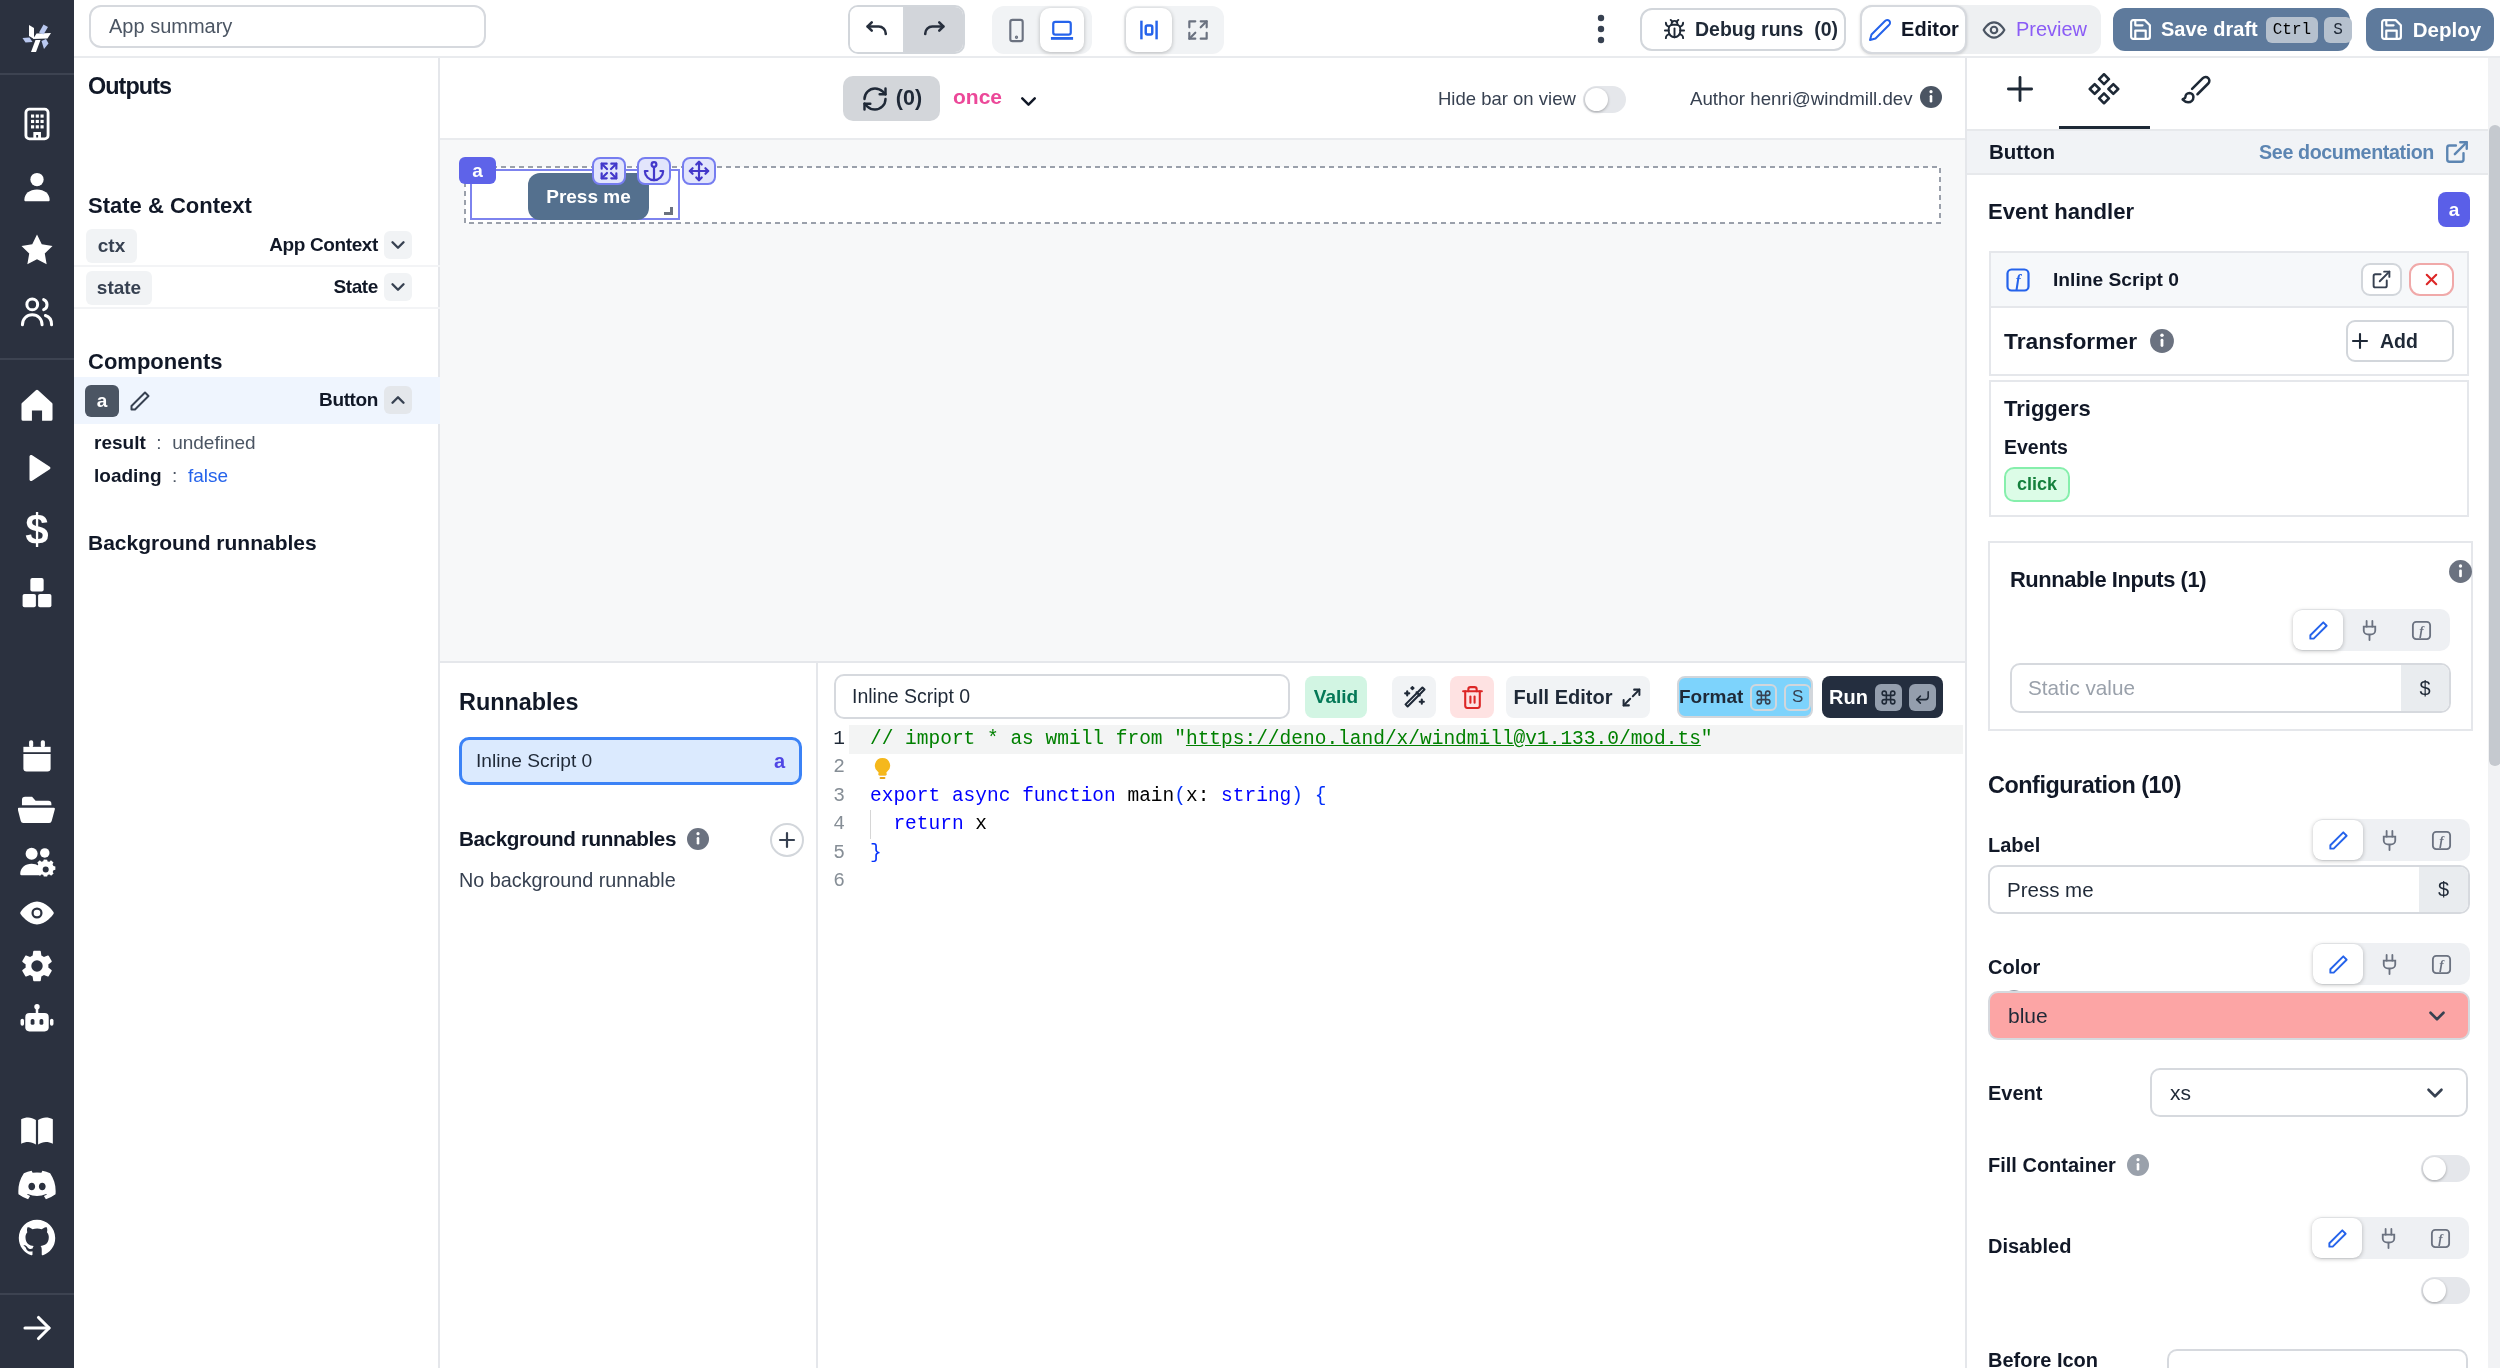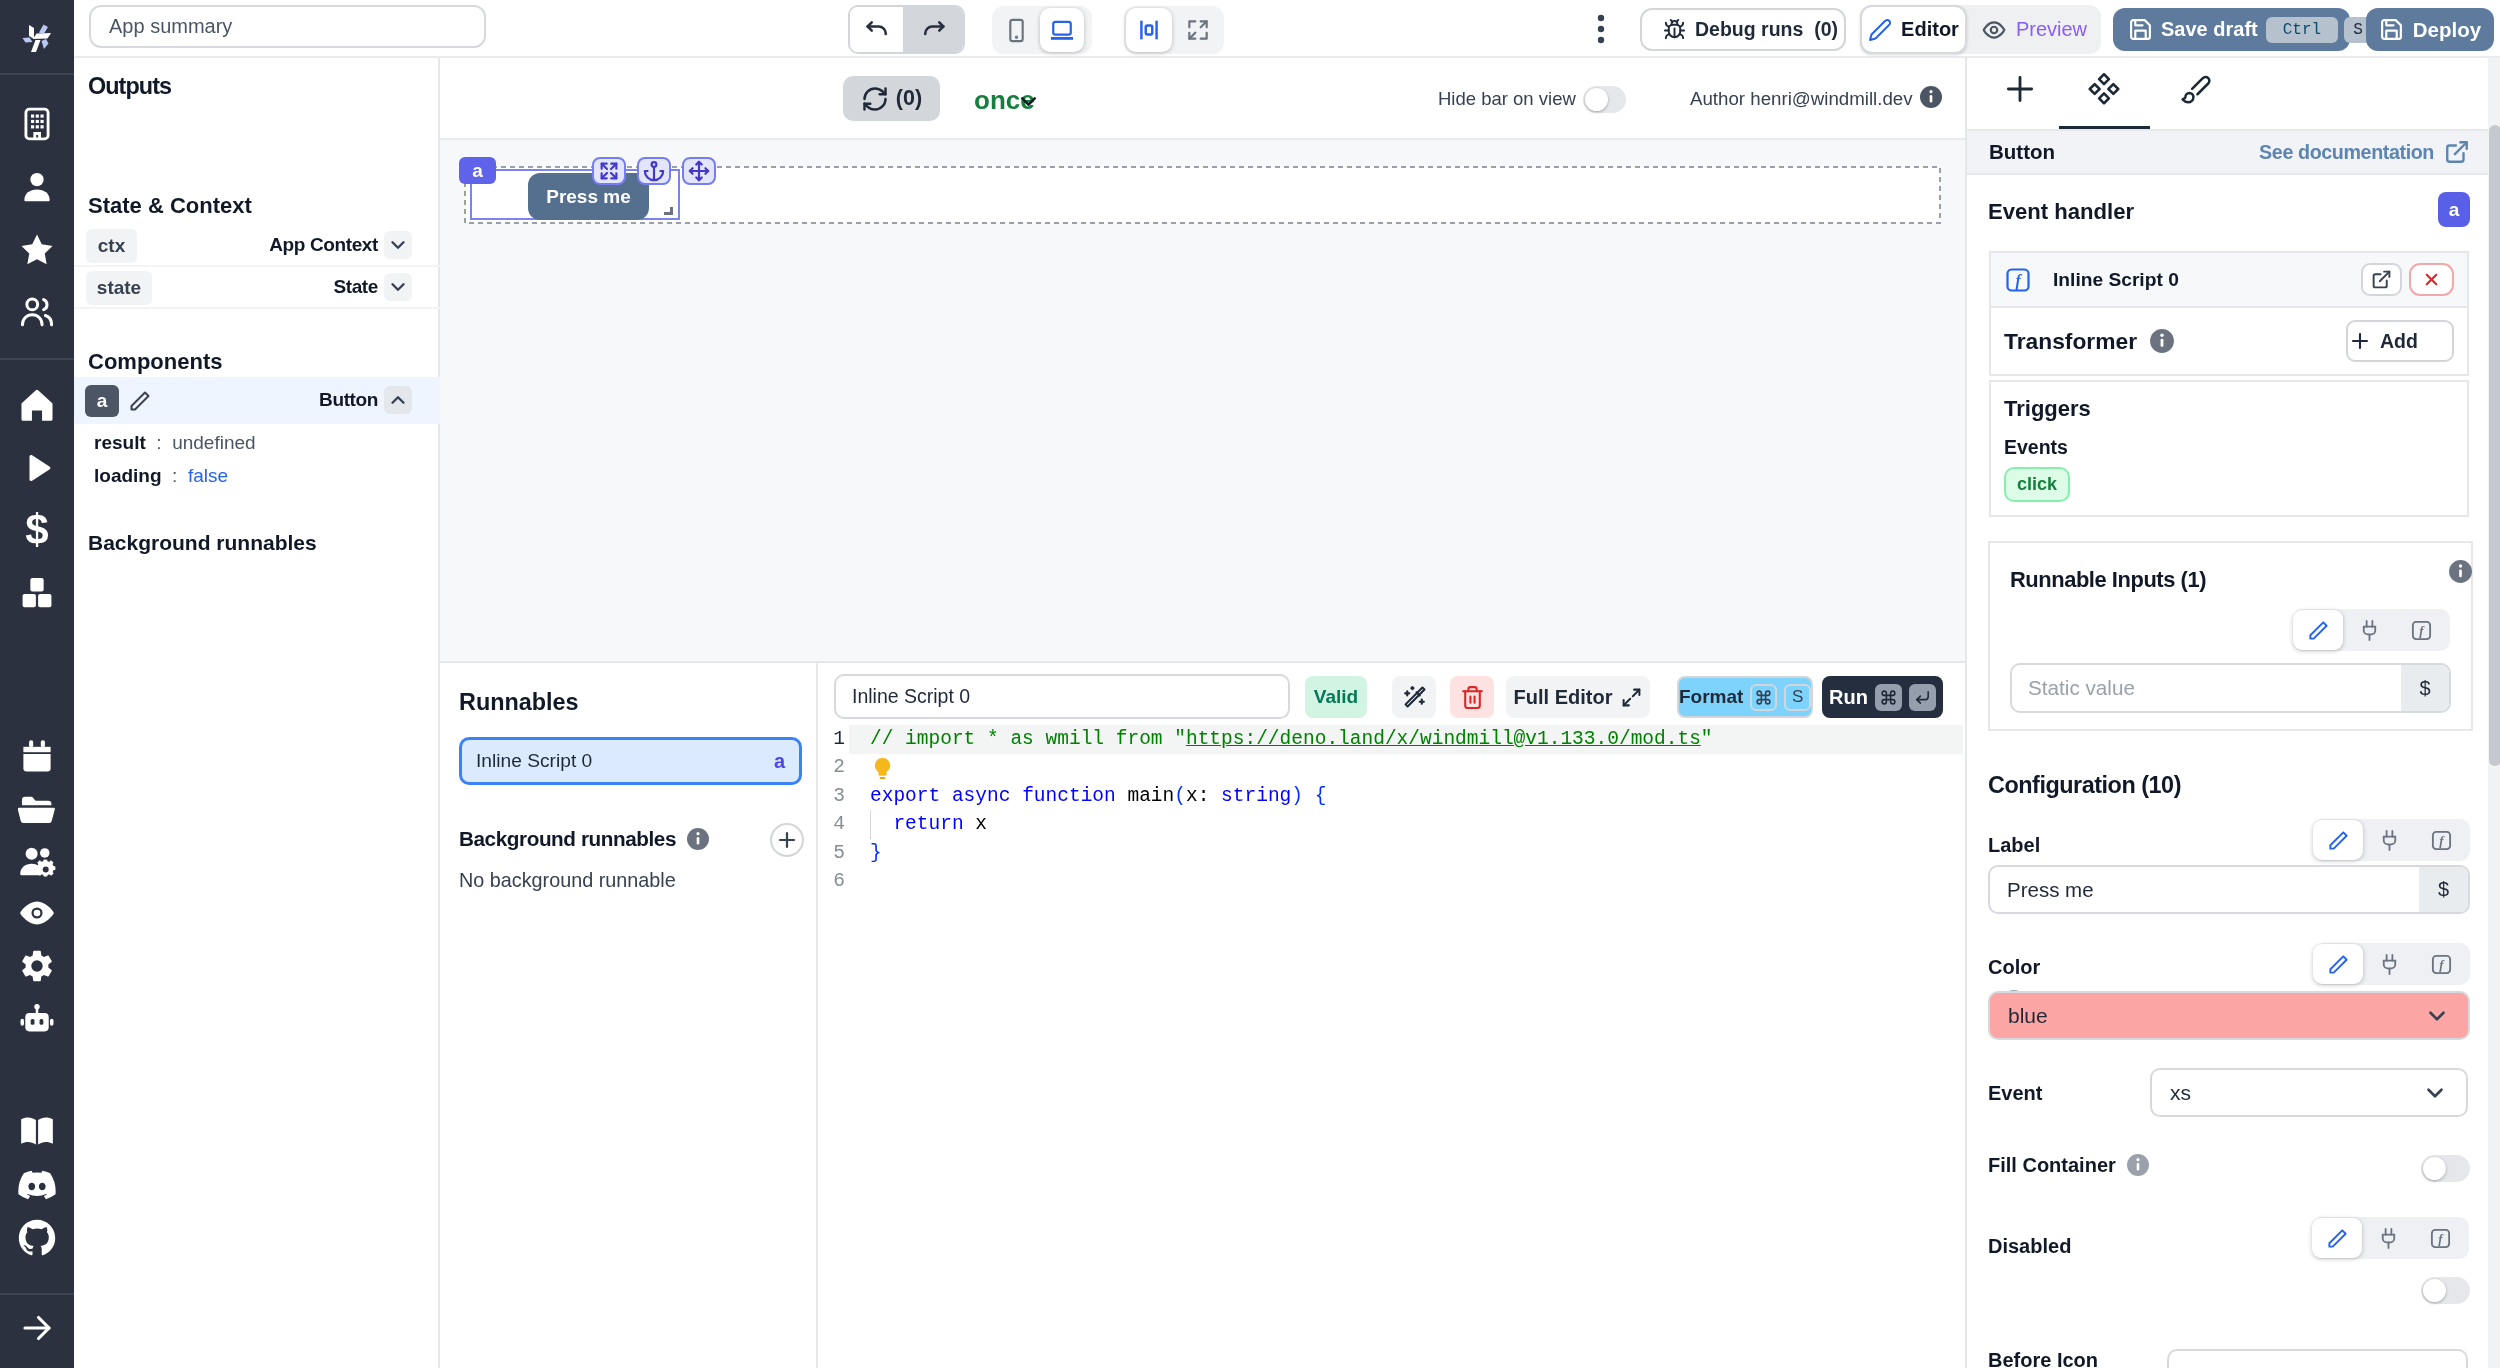--- a/index.html
+++ b/index.html
@@ -226,21 +226,21 @@
   </div>
 </div>
 
 <div class="abs flex" style="left:2039px; top:8px; width:237px; height:43px; background:#5e7a9c; border-radius:12px; padding-left:15px; gap:8px;">
   <svg width="25" height="25" viewBox="0 0 24 24" fill="none" stroke="#fff" stroke-width="2.1" stroke-linecap="round" stroke-linejoin="round">
         <path d="M19 21H5a2 2 0 0 1-2-2V5a2 2 0 0 1 2-2h11l5 5v11a2 2 0 0 1-2 2z"></path>
         <path d="M17 21v-8H7v8"></path>
         <path d="M7 3v5h7"></path>
       </svg>
   <span style="font-size:20px; font-weight:600; color:#fff;">Save draft</span>
-  <span class="mono" style="background:#b6c1ce; color:#0c4a6e; border-radius:6px; font-size:16px; padding:4px 17px;">Ctrl</span>
+  <span class="mono" style="background:#b6c1ce; color:#000000; border-radius:6px; font-size:16px; padding:4px 7px;">Ctrl</span>
   <span class="mono" style="background:#b6c1ce; color:#1f2937; border-radius:6px; font-size:16px; padding:4px 9px; margin-left:-2px;">S</span>
 </div>
 
 <div class="abs flex" style="left:2292px; top:8px; width:128px; height:43px; background:#5e7a9c; border-radius:12px; justify-content:center; gap:9px;">
   <svg width="25" height="25" viewBox="0 0 24 24" fill="none" stroke="#fff" stroke-width="2.1" stroke-linecap="round" stroke-linejoin="round">
         <path d="M19 21H5a2 2 0 0 1-2-2V5a2 2 0 0 1 2-2h11l5 5v11a2 2 0 0 1-2 2z"></path>
         <path d="M17 21v-8H7v8"></path>
         <path d="M7 3v5h7"></path>
       </svg>
   <span style="font-size:20.5px; font-weight:600; color:#fff;">Deploy</span>
@@ -287,21 +287,21 @@
 <div class="abs" id="canvashead">
     <div class="abs flex" style="left:403px; top:18px; width:97px; height:45px; background:#d3d6da; border-radius:10px; justify-content:center; gap:7px;">
   <svg width="28" height="28" viewBox="0 0 24 24" fill="none" stroke="#1f2937" stroke-width="2.1" stroke-linecap="round" stroke-linejoin="round">
         <path d="M3 12a9 9 0 0 1 9-9 9.75 9.75 0 0 1 6.74 2.74L21 8"></path>
         <path d="M21 3v5h-5"></path>
         <path d="M21 12a9 9 0 0 1-9 9 9.75 9.75 0 0 1-6.74-2.74L3 16"></path>
         <path d="M8 16H3v5"></path>
       </svg>
   <span style="font-size:21.5px; font-weight:600; color:#1f2937;">(0)</span>
 </div>
-<div class="abs sb" style="left:534px; top:27px; font-size:26px; color:#15803d;">once</div>
+<div class="abs sb" style="left:513px; top:27px; font-size:21px; color:#ec4899;">once</div>
 <svg class="abs" style="left:576px; top:31px;" width="25" height="25" viewBox="0 0 24 24" fill="none" stroke="#111827" stroke-width="2.4" stroke-linecap="round" stroke-linejoin="round">
       <path d="m6 9 6 6 6-6"></path>
     </svg>
 <div class="abs" style="left:998px; top:30px; font-size:18.5px; color:#374151;">Hide bar on view</div>
 <div class="toggle" style="left:1143px; top:28px; width:43px; height:27px;">
       <div class="knob" style="width:23px; height:23px;"></div>
     </div>
 <div class="abs" style="left:1250px; top:30px; font-size:18.7px; color:#374151;">Author henri@windmill.dev</div>
 <svg class="abs" style="left:1479px; top:27px;" width="24" height="24" viewBox="0 0 24 24">
       <circle cx="12" cy="12" r="11" fill="#4b5563"></circle>

